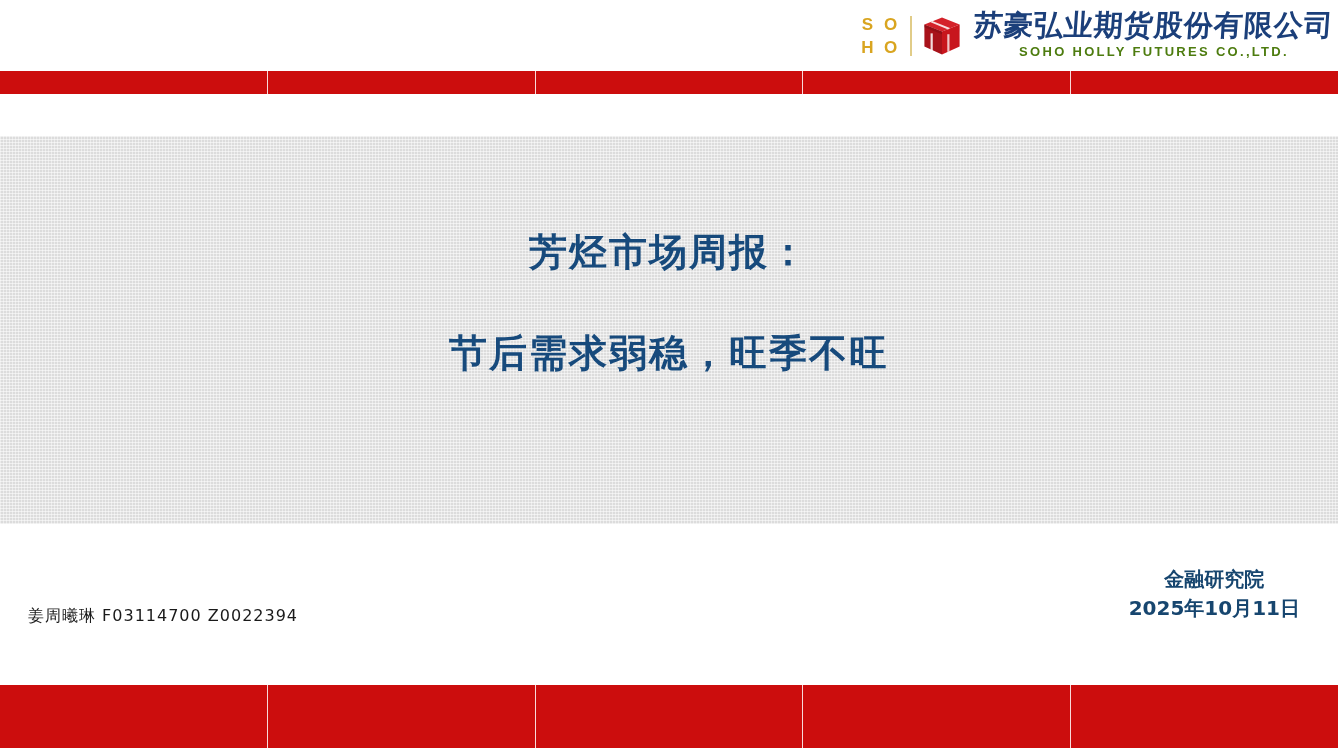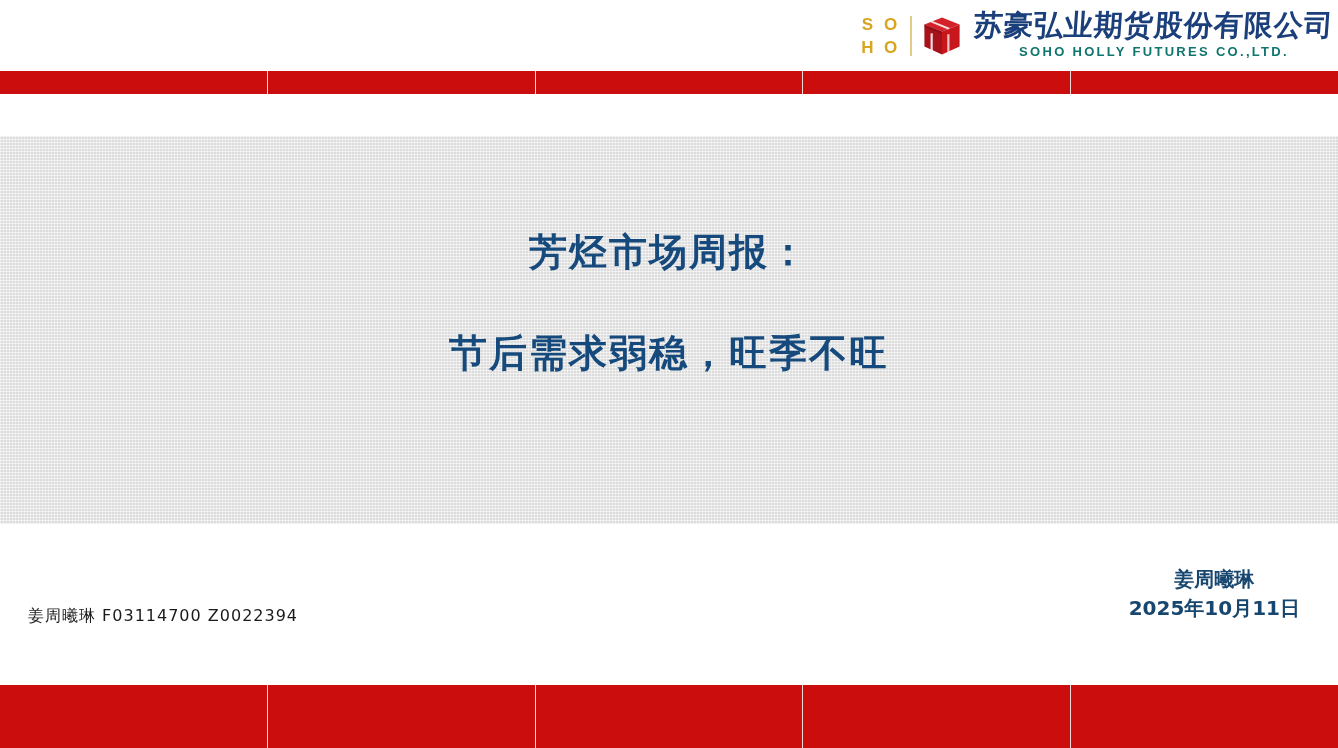--- a/index.html
+++ b/index.html
@@ -78,21 +78,21 @@
     color: #1b3f7a;
     letter-spacing: 1px;
     line-height: 1.05;
     font-family: "DejaVu Sans", sans-serif;
     transform: skewX(-4deg);
     white-space: nowrap;
   }
   .en-name {
     font-size: 13px;
     font-weight: bold;
-    color: #0f766e;
+    color: #4d7c0f;
     letter-spacing: 2.3px;
     line-height: 1.2;
     margin-top: 3px;
     text-align: center;
     white-space: nowrap;
   }
 
   
   .red-bar {
     position: absolute;
@@ -211,21 +211,21 @@
 </div>
 
 <div class="panel">
   <div class="title-line l1">芳烃市场周报：</div>
   <div class="title-line l2">节后需求弱稳，旺季不旺</div>
 </div>
 
 <div class="author">姜周曦琳 F03114700 Z0022394</div>
 
 <div class="org-block">
-  <div>姜周曦琳</div>
+  <div>金融研究院</div>
   <div>2025年10月11日</div>
 </div>
 
 <div class="red-bar bottom">
   <div class="seg"></div>
   <div class="seg"></div>
   <div class="seg"></div>
   <div class="seg"></div>
   <div class="seg"></div>
 </div>

